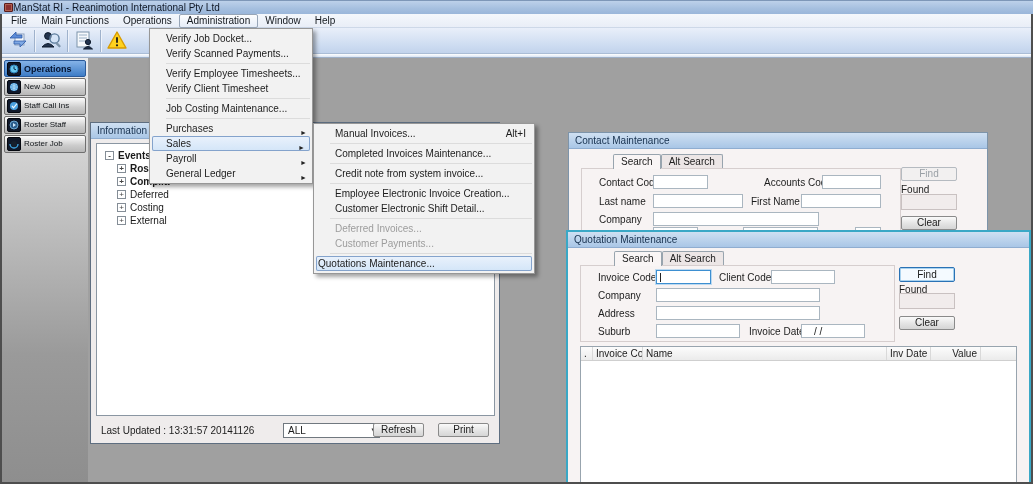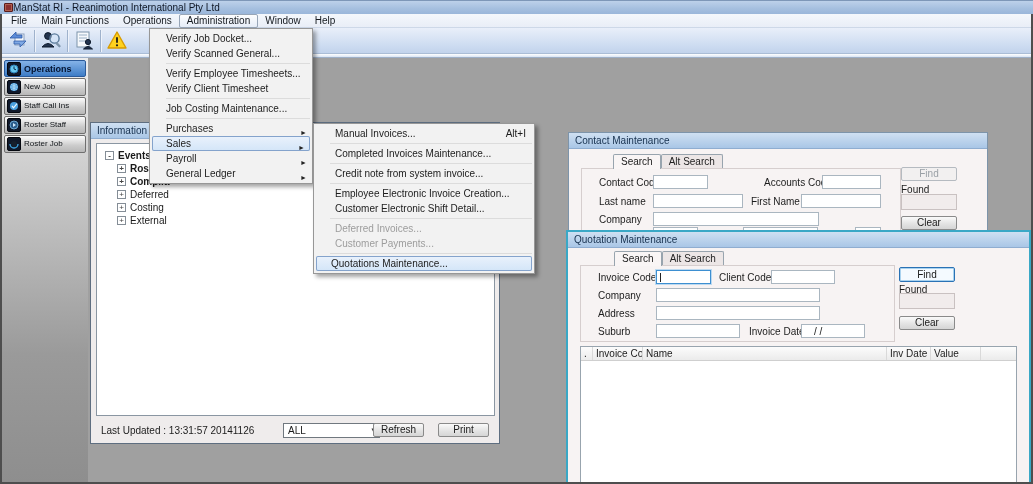--- a/index.html
+++ b/index.html
@@ -91,21 +91,21 @@
     box-shadow:3px 3px 4px rgba(0,0,0,.35); padding:2px 0; z-index:50; }
   .adminmenu { left:149px; top:28px; width:164px; }
   .salesmenu { left:313px; top:123px; width:222px; }
   .mi { height:15px; line-height:15px; padding-left:16px; padding-right:8px; position:relative;
     font-size:10px; color:#1c1c1c; display:flex; align-items:center; }
   .salesmenu .mi { padding-left:21px; }
   .mi .grow { flex:1; }
   .mi.dis { color:#9d9d9d; }
   .mi.hl { background:linear-gradient(#eaf2fc,#d3e5f8); box-shadow:inset 0 0 0 1px #84a3cc; border-radius:2px;
     margin:0 2px; padding-left:14px; }
-  .salesmenu .mi.hl { padding-left:15px; }
+  .salesmenu .mi.hl { padding-left:2px; }
   .mi.sub::after { content:"►"; position:absolute; right:5px; font-size:7px; color:#222; top:4px; }
   .msep { height:1px; background:#dcdcdc; margin:2px 2px 2px 16px; }
   .shortcut { font-size:10px; color:#1c1c1c; }
 
   
   .edge { position:absolute; background:#4e4e4e; z-index:60; }
 </style>
 </head>
 <body>
 
@@ -318,34 +318,34 @@
       <div class="lbl" style="left:331px; top:52px;">Found</div>
       <div class="inp ro" style="left:331px; top:61px; width:56px; height:16px;"></div>
       <div class="btn" style="left:331px; top:84px; width:56px;">Clear</div>
 
       <div class="grid">
         <div class="ghead">
           <div class="gcell" style="width:12px;">.</div>
           <div class="gcell" style="width:50px;">Invoice Co...</div>
           <div class="gcell" style="width:244px;">Name</div>
           <div class="gcell" style="width:44px;">Inv Date</div>
-          <div class="gcell" style="width:50px;">Value</div>
+          <div class="gcell" style="width:50px;text-align:right;">Value</div>
           <div class="gcell" style="flex:1; border-right:none;"></div>
         </div>
       </div>
 
     </div>
   </div>
 
   <div class="menu adminmenu">
     <div class="mi">
         <span>Verify Job Docket...</span>
       </div>
     <div class="mi">
-        <span>Verify Scanned General...</span>
+        <span>Verify Scanned Payments...</span>
       </div>
     <div class="msep"></div>
     <div class="mi">
         <span>Verify Employee Timesheets...</span>
       </div>
     <div class="mi">
         <span>Verify Client Timesheet</span>
       </div>
     <div class="msep"></div>
     <div class="mi">

